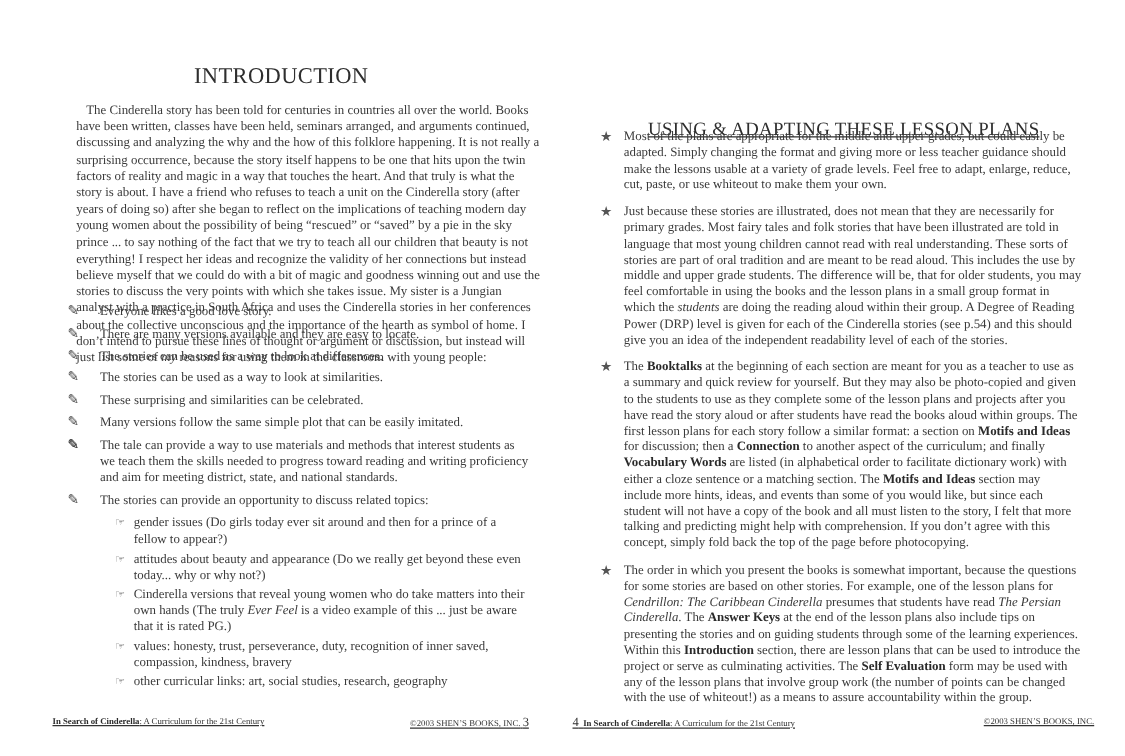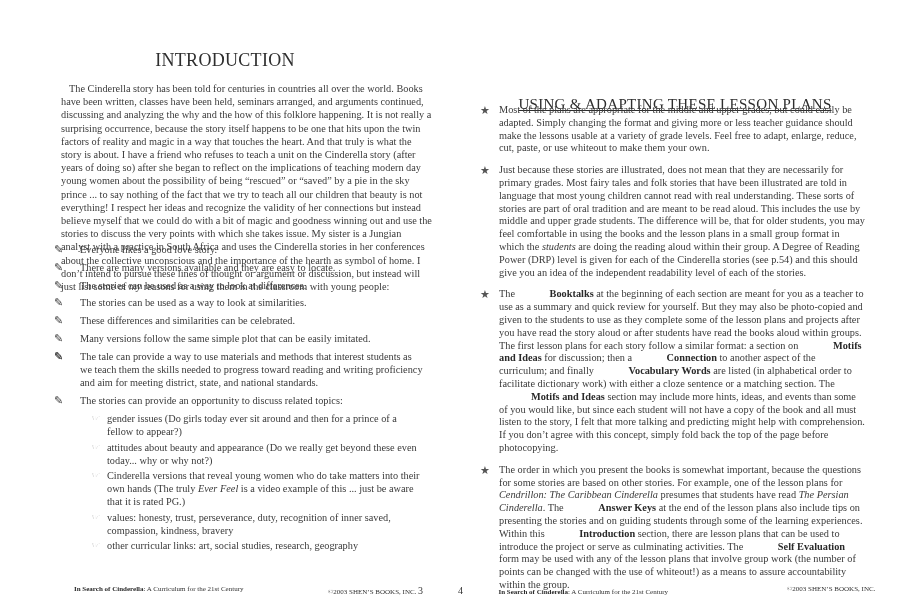--- a/index.html
+++ b/index.html
@@ -15,38 +15,38 @@
   ul { list-style:none; margin:0; padding:0; }
   .reasons { position:absolute; left:50px; top:243px; width:375px; font-size:10.3px; line-height:13.2px; }
   .reasons > li { position:relative; padding-left:30px; margin-bottom:4.6px; }
   .pencil { position:absolute; left:4px; top:0px; font-size:11px; color:#444; }
   .topics { margin-top:5px; padding-left:12px; }
   .topics > li { position:relative; padding-left:15px; margin-bottom:2px; }
   .hand { position:absolute; left:0; top:0; font-size:9px; color:#555; }
   .tips { position:absolute; left:30px; top:104px; width:385px; font-size:10.3px; line-height:12.8px; }
   .tips > li { position:relative; padding-left:19px; margin-bottom:9px; }
   .star { position:absolute; left:0; top:0; font-size:11px; color:#555; }
-  b { color:#2a2a2a;margin-left:32px; }
-  .footer { position:absolute; top:585px; font-size:7px; color:#333; white-space:nowrap; }
+  b { color:#2a2a2a; }
+  .footer { position:absolute; top:573px; font-size:7px; color:#333; white-space:nowrap;text-decoration:underline; }
   .footer b { font-weight:bold; }
   .pnum { font-size:10px; }
 </style>
 </head>
 <body>
 
 <div class="page left">
   <h1 class="title">INTRODUCTION</h1>
   <p class="intro"><span>The Cinderella story has been told for centuries in countries all over the world. Books have been written, classes have been held, seminars arranged, and arguments continued, discussing and analyzing the why and the how of this folklore happening. It is not really a surprising occurrence, because the story itself happens to be one that hits upon the twin factors of reality and magic in a way that touches the heart. And that truly is what the story is about. I have a friend who refuses to teach a unit on the Cinderella story (after years of doing so) after she began to reflect on the implications of teaching modern day young women about the possibility of being “rescued” or “saved” by a pie in the sky prince ... to say nothing of the fact that we try to teach all our children that beauty is not everything! I respect her ideas and recognize the validity of her connections but instead believe myself that we could do with a bit of magic and goodness winning out and use the stories to discuss the very points with which she takes issue. My sister is a Jungian analyst with a practice in South Africa and uses the Cinderella stories in her conferences about the collective unconscious and the importance of the hearth as symbol of home. I don’t intend to pursue these lines of thought or argument or discussion, but instead will just list some of </span><i>my</i><span> reasons for using them in the classroom with young people:</span></p>
 
   <ul class="reasons">
     <li><span class="pencil">✎</span><span>Everyone likes a good love story.</span></li>
     <li><span class="pencil">✎</span><span>There are many versions available and they are easy to locate.</span></li>
     <li><span class="pencil">✎</span><span>The stories can be used as a way to look at differences.</span></li>
     <li><span class="pencil">✎</span><span>The stories can be used as a way to look at similarities.</span></li>
-    <li><span class="pencil">✎</span><span>These differences and similarities can be celebrated.</span></li>
+    <li><span class="pencil">✎</span><span>These surprising and similarities can be celebrated.</span></li>
     <li><span class="pencil">✎</span><span>Many versions follow the same simple plot that can be easily imitated.</span></li>
     <li><span class="pencil">✎</span></li>
     <li><span class="pencil">✎</span><span>The tale can provide a way to use materials and methods that interest students as we teach them the skills needed to progress toward reading and writing proficiency and aim for meeting district, state, and national standards.</span></li>
     <li><span class="pencil">✎</span><span>The stories can provide an opportunity to discuss related topics:</span>
       <ul class="topics">
         <li><span class="hand">☞</span><span>gender issues (Do girls today ever sit around and then for a prince of a fellow to appear?)</span></li>
         <li><span class="hand">☞</span><span>attitudes about beauty and appearance (Do we really get beyond these even today... why or why not?)</span></li>
         <li><span class="hand">☞</span><span>Cinderella versions that reveal young women who do take matters into their own hands (The truly </span><i>Ever Feel</i><span> is a video example of this ... just be aware that it is rated PG.)</span></li>
         <li><span class="hand">☞</span><span>values: honesty, trust, perseverance, duty, recognition of inner saved, compassion, kindness, bravery</span></li>
         <li><span class="hand">☞</span><span>other curricular links: art, social studies, research, geography</span></li>

